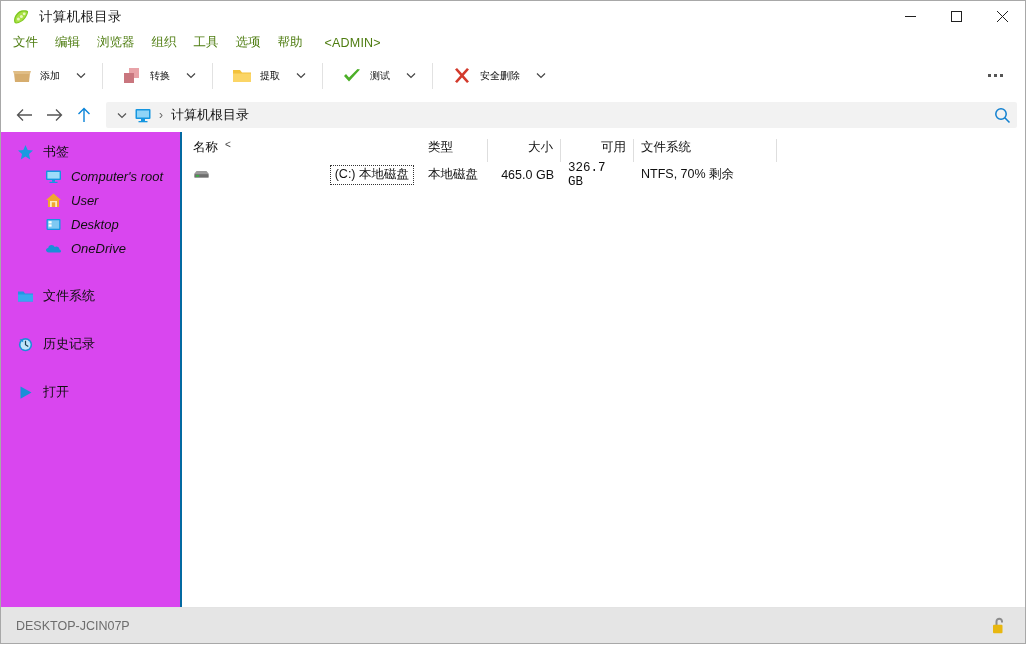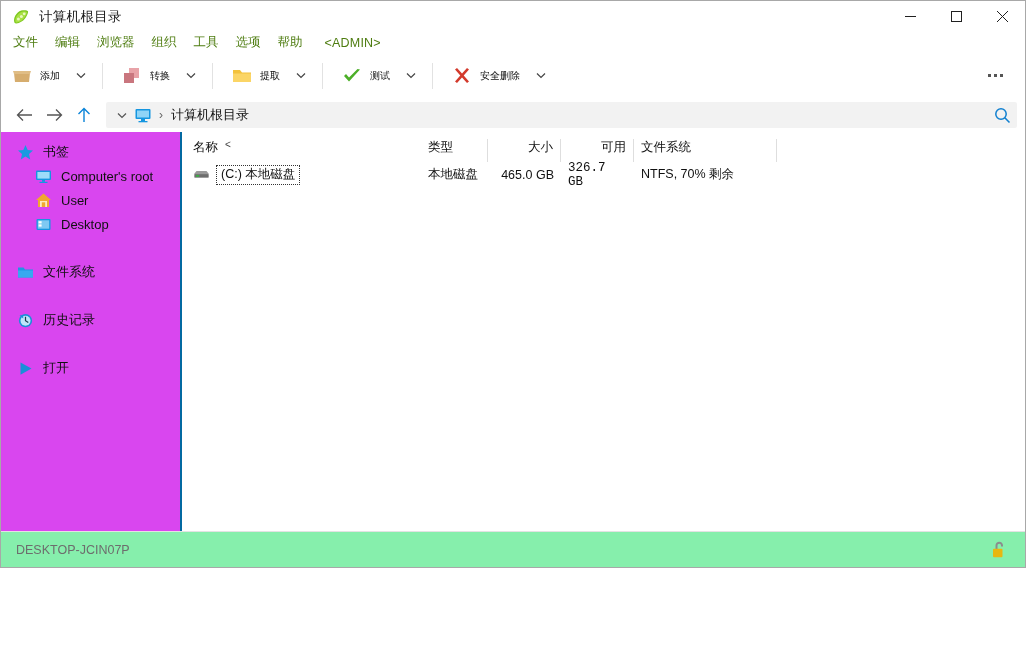--- a/index.html
+++ b/index.html
@@ -4,21 +4,21 @@
 <style>
   * { box-sizing: border-box; margin: 0; padding: 0; }
   html, body {
     width: 1026px; height: 652px;
     font-family: "Liberation Sans", "DejaVu Sans", sans-serif;
     background: #ffffff;
     overflow: hidden;
   }
   .window {
     position: relative;
-    width: 1026px; height: 568px;
+    width: 1026px; height: 644px;
     background: #ffffff;
     border: 1px solid #a8a8a8;
     display: flex; flex-direction: column;
   }
 
   
   .titlebar {
     height: 31px; flex: 0 0 31px;
     display: flex; align-items: center;
     background: #ffffff;
@@ -99,21 +99,21 @@
   .sidebar {
     width: 181px; flex: 0 0 181px;
     border-right: 2px solid #0369a1;
     background: #d946ef; padding-top: 8px;
     overflow: hidden;
   }
   .sb-item {
     height: 24px; display: flex; align-items: center;
     padding-left: 16px; cursor: default; font-size: 13px; color: #101010;
   }
-  .sb-item.child { padding-left: 34px; }
+  .sb-item.child { padding-left: 44px; font-style: italic; }
   .sb-icon { width: 17px; height: 17px; margin-right: 9px; position: relative; flex: 0 0 17px; }
   .sb-gap { height: 24px; }
 
   
   .listpane { flex: 1 1 auto; display: flex; flex-direction: column; min-width: 0; background: #fff; }
   .colhead {
     height: 23px; flex: 0 0 23px;
     display: flex; align-items: stretch;
     font-size: 12.5px; color: #101010;
     margin-top: 7px;
@@ -128,37 +128,37 @@
   .col.free { width: 73px; justify-content: flex-end; }
   .col.fs { width: 143px; }
   .col.last { flex: 1 1 auto; border-right: none; }
   .sortmark { font-size: 10px; color: #444; margin-left: 7px; }
 
   .row {
     height: 25px; display: flex; align-items: center;
     font-size: 12.5px; color: #101010; cursor: default;
   }
   .cell { display: flex; align-items: center; padding: 0 7px; height: 25px; }
-  .cell.name { width: 239px; padding-left: 11px; }
+  .cell.name { width: 239px; padding-left: 11px; justify-content: space-between; }
   .cell.type { width: 67px; }
   .cell.size { width: 73px; justify-content: flex-end; }
   .cell.free { width: 73px; justify-content: flex-end; font-family: Liberation Mono, monospace; }
   .cell.fs { width: 143px; }
   .namebox {
     border: 1px dotted #333; padding: 1px 4px 2px 4px;
     display: inline-block; line-height: 15px;
   }
   .hdd-icon { width: 17px; height: 17px; margin-right: 6px; position: relative; flex: 0 0 17px; }
 
   
   .statusbar {
     height: 36px; flex: 0 0 36px;
     border-top: 1px solid #e3e3e3;
     display: flex; align-items: center; position: relative;
-    background: #86efac;
+    background: #e5e5e5;
   }
   .status-text { margin-left: 15px; font-size: 12.5px; color: #6d6d6d; }
   .status-lock { position: absolute; right: 17px; top: 8px; width: 18px; height: 20px; }
 
   svg { display: block; }
 </style>
 </head>
 <body>
 
 <div class="window">
@@ -392,20 +392,28 @@
             <rect x="1.5" y="3" width="14" height="11" rx="1" fill="#1596e0"></rect>
             <rect x="2.8" y="4.3" width="11.4" height="8.4" fill="#7ec9f2"></rect>
             <rect x="3.6" y="5.2" width="3" height="2.2" fill="#ffffff"></rect>
             <rect x="3.6" y="8.4" width="3" height="2.2" fill="#ffffff"></rect>
           </svg>
         </span>
         <span>Desktop</span>
       </div>
 
 
+      <div class="sb-item child">
+        <span class="sb-icon">
+          <svg width="17" height="17" viewBox="0 0 17 17">
+            <path d="M4 12.5 C1.8 12.5 1 11.2 1 10.1 C1 8.9 2 8 3.2 7.9 C3.4 6.2 4.9 5 6.6 5 C8 5 9.2 5.9 9.7 7.1 C10.1 6.8 10.7 6.6 11.3 6.6 C13 6.6 14.4 7.9 14.5 9.5 C15.5 9.7 16 10.5 16 11.2 C16 12 15.3 12.5 14.3 12.5 Z" fill="#1a8fd8"></path>
+          </svg>
+        </span>
+        <span>OneDrive</span>
+      </div>
 
       <div class="sb-gap"></div>
 
       <div class="sb-item">
         <span class="sb-icon">
           <svg width="17" height="17" viewBox="0 0 17 17">
             <path d="M1 3.5 L6.5 3.5 L8 5.5 L16 5.5 L16 13.5 L1 13.5 Z" fill="#2196e3"></path>
             <path d="M1 6.5 L16 6.5 L16 13.5 L1 13.5 Z" fill="#38a8f0"></path>
           </svg>
         </span>

